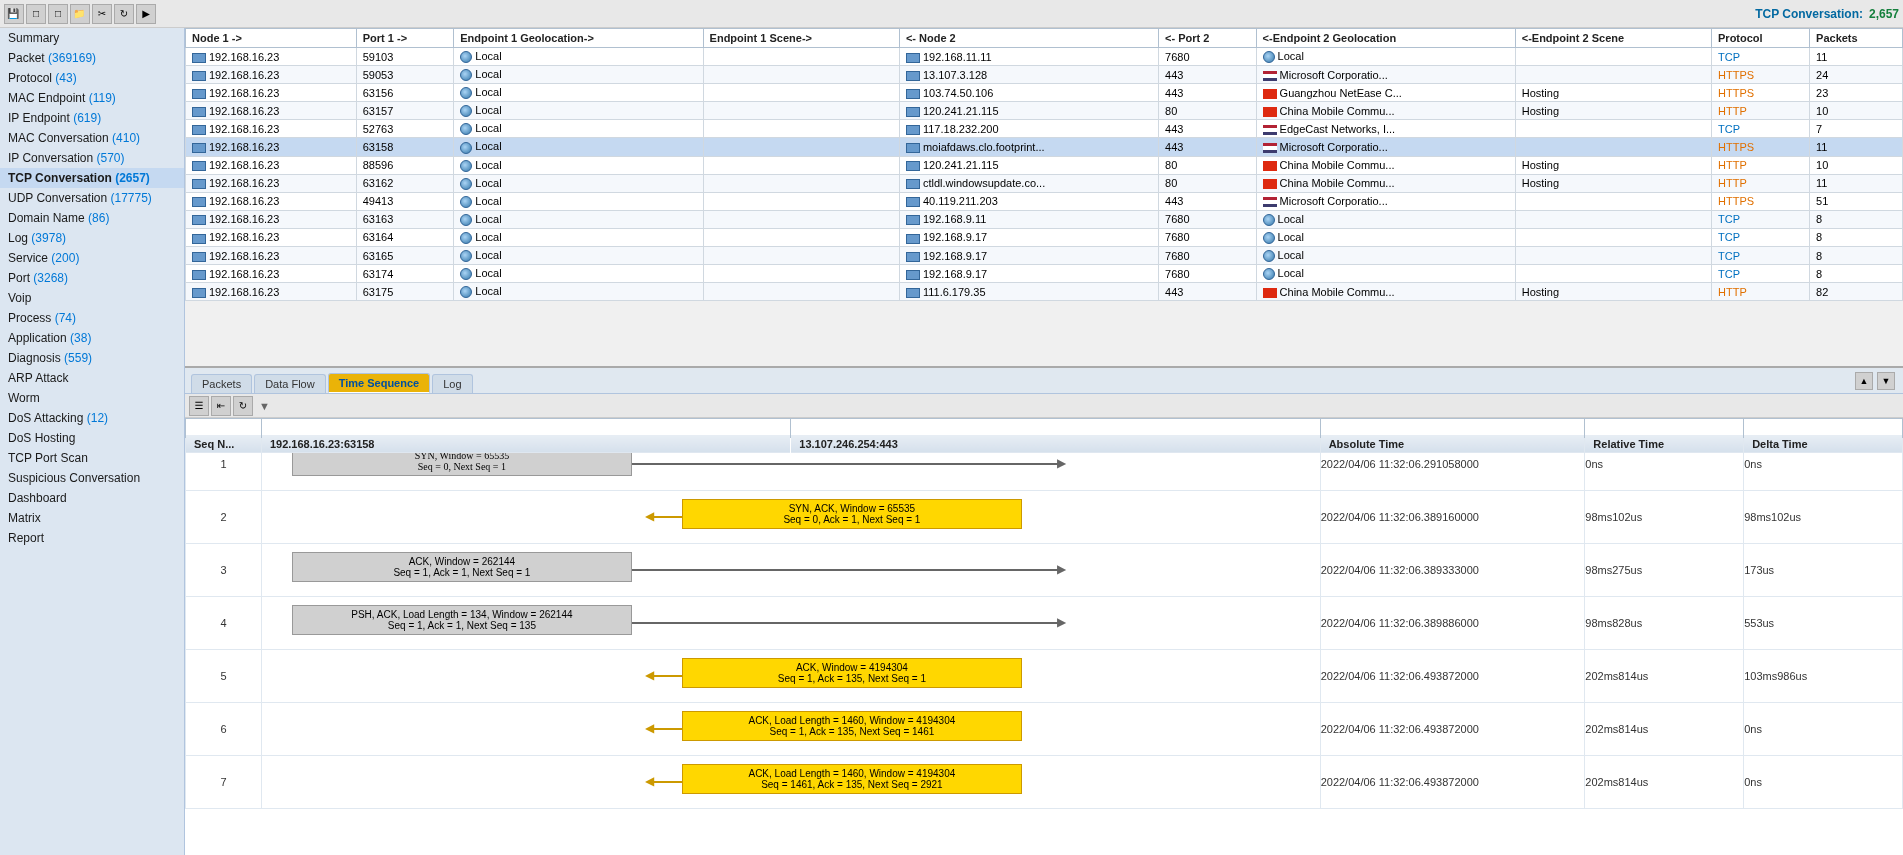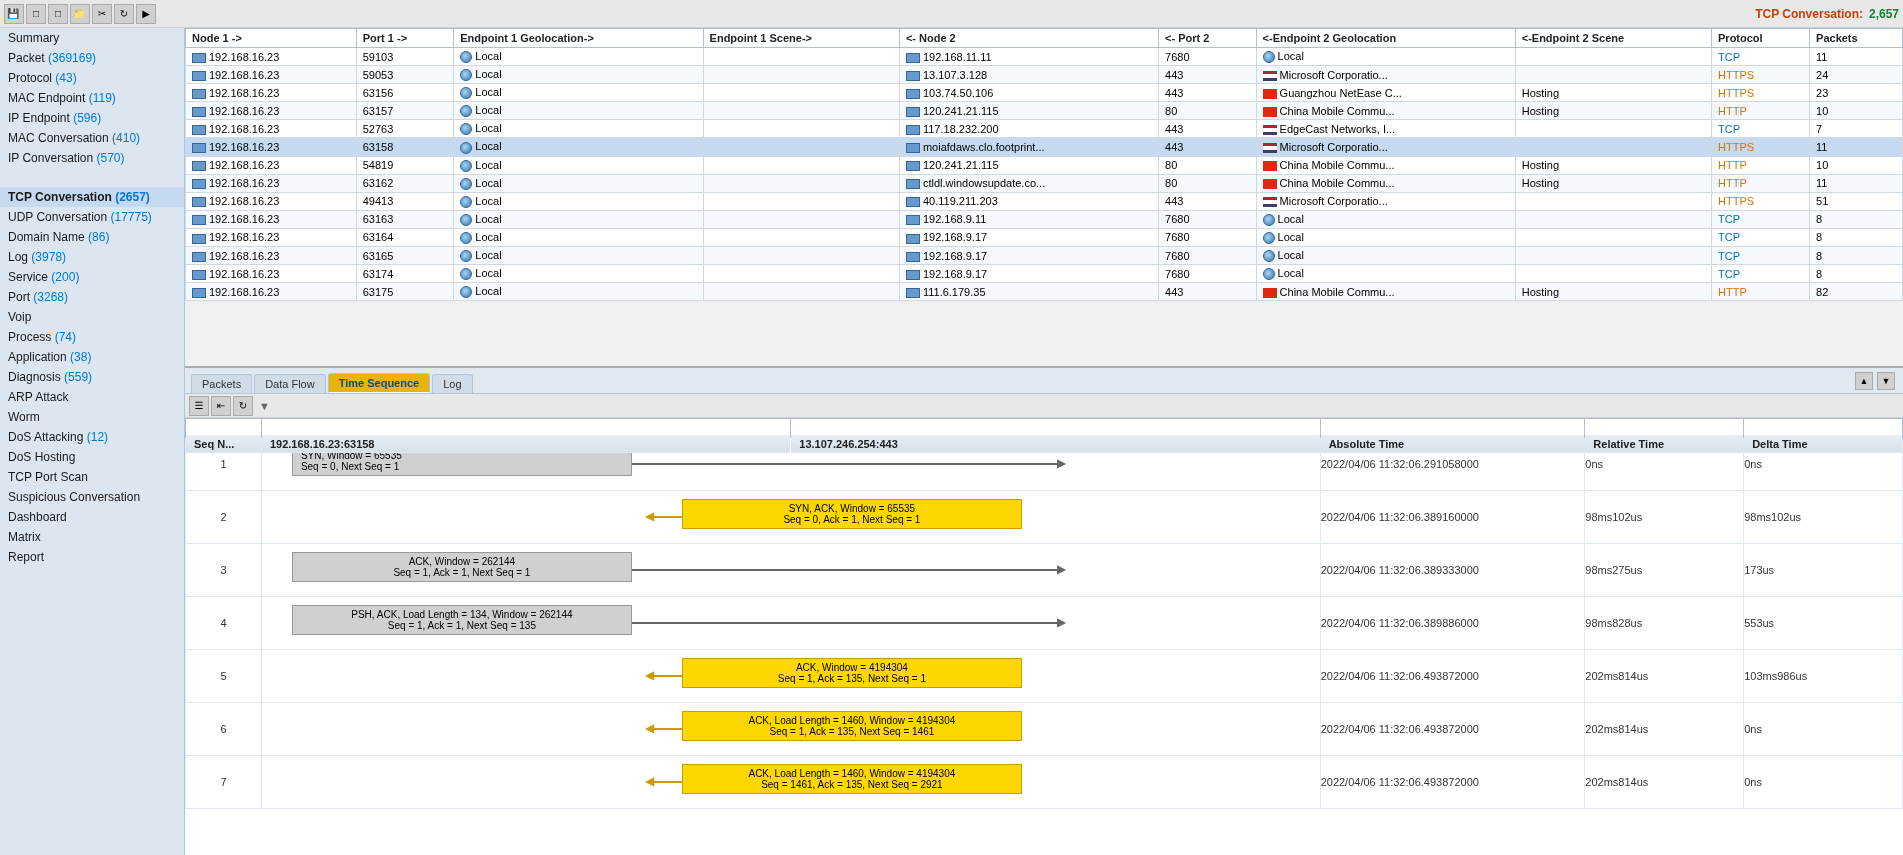--- a/index.html
+++ b/index.html
@@ -4,30 +4,30 @@
   <style>
     * { box-sizing: border-box; margin: 0; padding: 0; }
     body { font-family: 'Segoe UI', Arial, sans-serif; font-size: 12px; background: #f0f0f0; overflow: hidden; }
 
     .app-container { display: flex; flex-direction: column; height: 855px; width: 1903px; }
 
     
     .toolbar { height: 28px; background: #e8e8e8; border-bottom: 1px solid #ccc; display: flex; align-items: center; padding: 0 4px; gap: 2px; }
     .toolbar-btn { width: 20px; height: 20px; background: #d0d0d0; border: 1px solid #aaa; display: inline-flex; align-items: center; justify-content: center; cursor: pointer; font-size: 10px; }
     .toolbar-right { margin-left: auto; display: flex; align-items: center; gap: 6px; }
-    .tcp-conv-label { font-size: 12px; font-weight: bold; color: #c2410c; }
+    .tcp-conv-label { font-size: 12px; font-weight: bold; color: #0369a1; }
     .tcp-conv-count { font-size: 12px; color: #15803d; font-weight: bold; }
 
     
     .main-layout { display: flex; flex: 1; overflow: hidden; }
 
     
     .sidebar { width: 185px; background: #dce6f1; border-right: 1px solid #b0c4de; overflow-y: auto; flex-shrink: 0; }
     .sidebar-item { padding: 3px 8px; cursor: pointer; color: #1a1a1a; white-space: nowrap; }
-    .sidebar-item.active { background: #c5d9f1; font-weight: bold; margin-top: 19px; }
+    .sidebar-item.active { background: #c5d9f1; font-weight: bold; }
     .sidebar-item .count { color: #0078d7; }
 
     
     .right-panel { flex: 1; display: flex; flex-direction: column; overflow: hidden; }
 
     
     .table-container { flex: 0 0 340px; overflow: auto; border-bottom: 2px solid #aaa; }
     table { border-collapse: collapse; width: 100%; min-width: 1600px; }
     thead tr { background: linear-gradient(to bottom, #e8eef5, #d5e0ec); position: sticky; top: 0; z-index: 10; }
     th { border: 1px solid #b0c0d0; padding: 3px 6px; text-align: left; font-weight: bold; font-size: 11px; color: #222; white-space: nowrap; cursor: pointer; }
@@ -86,21 +86,21 @@
     </div>
   </div>
 
   <div class="main-layout">
 
     <div class="sidebar" id="sidebar">
     <div class="sidebar-item">Summary</div>
         <div class="sidebar-item">Packet <span class="count">(369169)</span></div>
         <div class="sidebar-item">Protocol <span class="count">(43)</span></div>
         <div class="sidebar-item">MAC Endpoint <span class="count">(119)</span></div>
-        <div class="sidebar-item">IP Endpoint <span class="count">(596)</span></div>
+        <div class="sidebar-item">IP Endpoint <span class="count">(619)</span></div>
         <div class="sidebar-item">MAC Conversation <span class="count">(410)</span></div>
         <div class="sidebar-item">IP Conversation <span class="count">(570)</span></div>
         <div class="sidebar-item active">TCP Conversation <span class="count">(2657)</span></div>
         <div class="sidebar-item">UDP Conversation <span class="count">(17775)</span></div>
         <div class="sidebar-item">Domain Name <span class="count">(86)</span></div>
         <div class="sidebar-item">Log <span class="count">(3978)</span></div>
         <div class="sidebar-item">Service <span class="count">(200)</span></div>
         <div class="sidebar-item">Port <span class="count">(3268)</span></div>
         <div class="sidebar-item">Voip</div>
         <div class="sidebar-item">Process <span class="count">(74)</span></div>
@@ -203,21 +203,21 @@
                 <td></td>
                 <td><span class="node-icon"></span>moiafdaws.clo.footprint...</td>
                 <td>443</td>
                 <td><span class="flag-us"></span>Microsoft Corporatio...</td>
                 <td></td>
                 <td class="proto-https">HTTPS</td>
                 <td>11</td>
               </tr>
               <tr>
                 <td><span class="node-icon"></span>192.168.16.23</td>
-                <td>54819</td>
+                <td>88596</td>
                 <td><span class="globe-icon"></span>Local</td>
                 <td></td>
                 <td><span class="node-icon"></span>120.241.21.115</td>
                 <td>80</td>
                 <td><span class="flag-cn"></span>China Mobile Commu...</td>
                 <td>Hosting</td>
                 <td class="proto-http">HTTP</td>
                 <td>10</td>
               </tr>
               <tr>
@@ -338,21 +338,21 @@
                 <th style="width:200px;">Absolute Time</th>
                 <th style="width:120px;">Relative Time</th>
                 <th style="width:120px;margin-top:20px;">Delta Time</th>
               </tr>
             </thead>
             <tbody id="seq-body">
                 <tr class="seq-row">
                   <td class="seq-num-col">1</td>
                   <td colspan="2" style="position: relative; height: 52px; padding: 0px;">
                     <div style="position: relative; width: 100%; height: 52px;">
-                      <div style="position: absolute; top: 8px; left: 30px; width: 340px; padding: 3px 8px; background: rgb(208, 208, 208); border: 1px solid rgb(153, 153, 153); font-size: 10px; z-index: 2;">SYN, Window = 65535<br>Seq = 0, Next Seq = 1</div>
+                      <div style="position: absolute; top: 8px; left: 30px; width: 340px; padding: 3px 8px; background: rgb(208, 208, 208); border: 1px solid rgb(153, 153, 153); font-size: 10px; text-align: center; z-index: 2; font-family: Liberation Serif, serif;">SYN, Window = 65535<br>Seq = 0, Next Seq = 1</div>
                       <div style="position: absolute; top: 25px; height: 2px; background: rgb(102, 102, 102); z-index: 1; left: 370px; width: 430px;"></div>
                       <div style="position: absolute; top: 18px; font-size: 12px; left: 795px; color: rgb(102, 102, 102);">▶</div>
                     </div>
                   </td>
                   <td class="seq-abs-col">2022/04/06 11:32:06.291058000</td>
                   <td class="seq-rel-col">0ns</td>
                   <td class="seq-delta-col">0ns</td>
                 </tr>
                 <tr class="seq-row">
                   <td class="seq-num-col">2</td>

